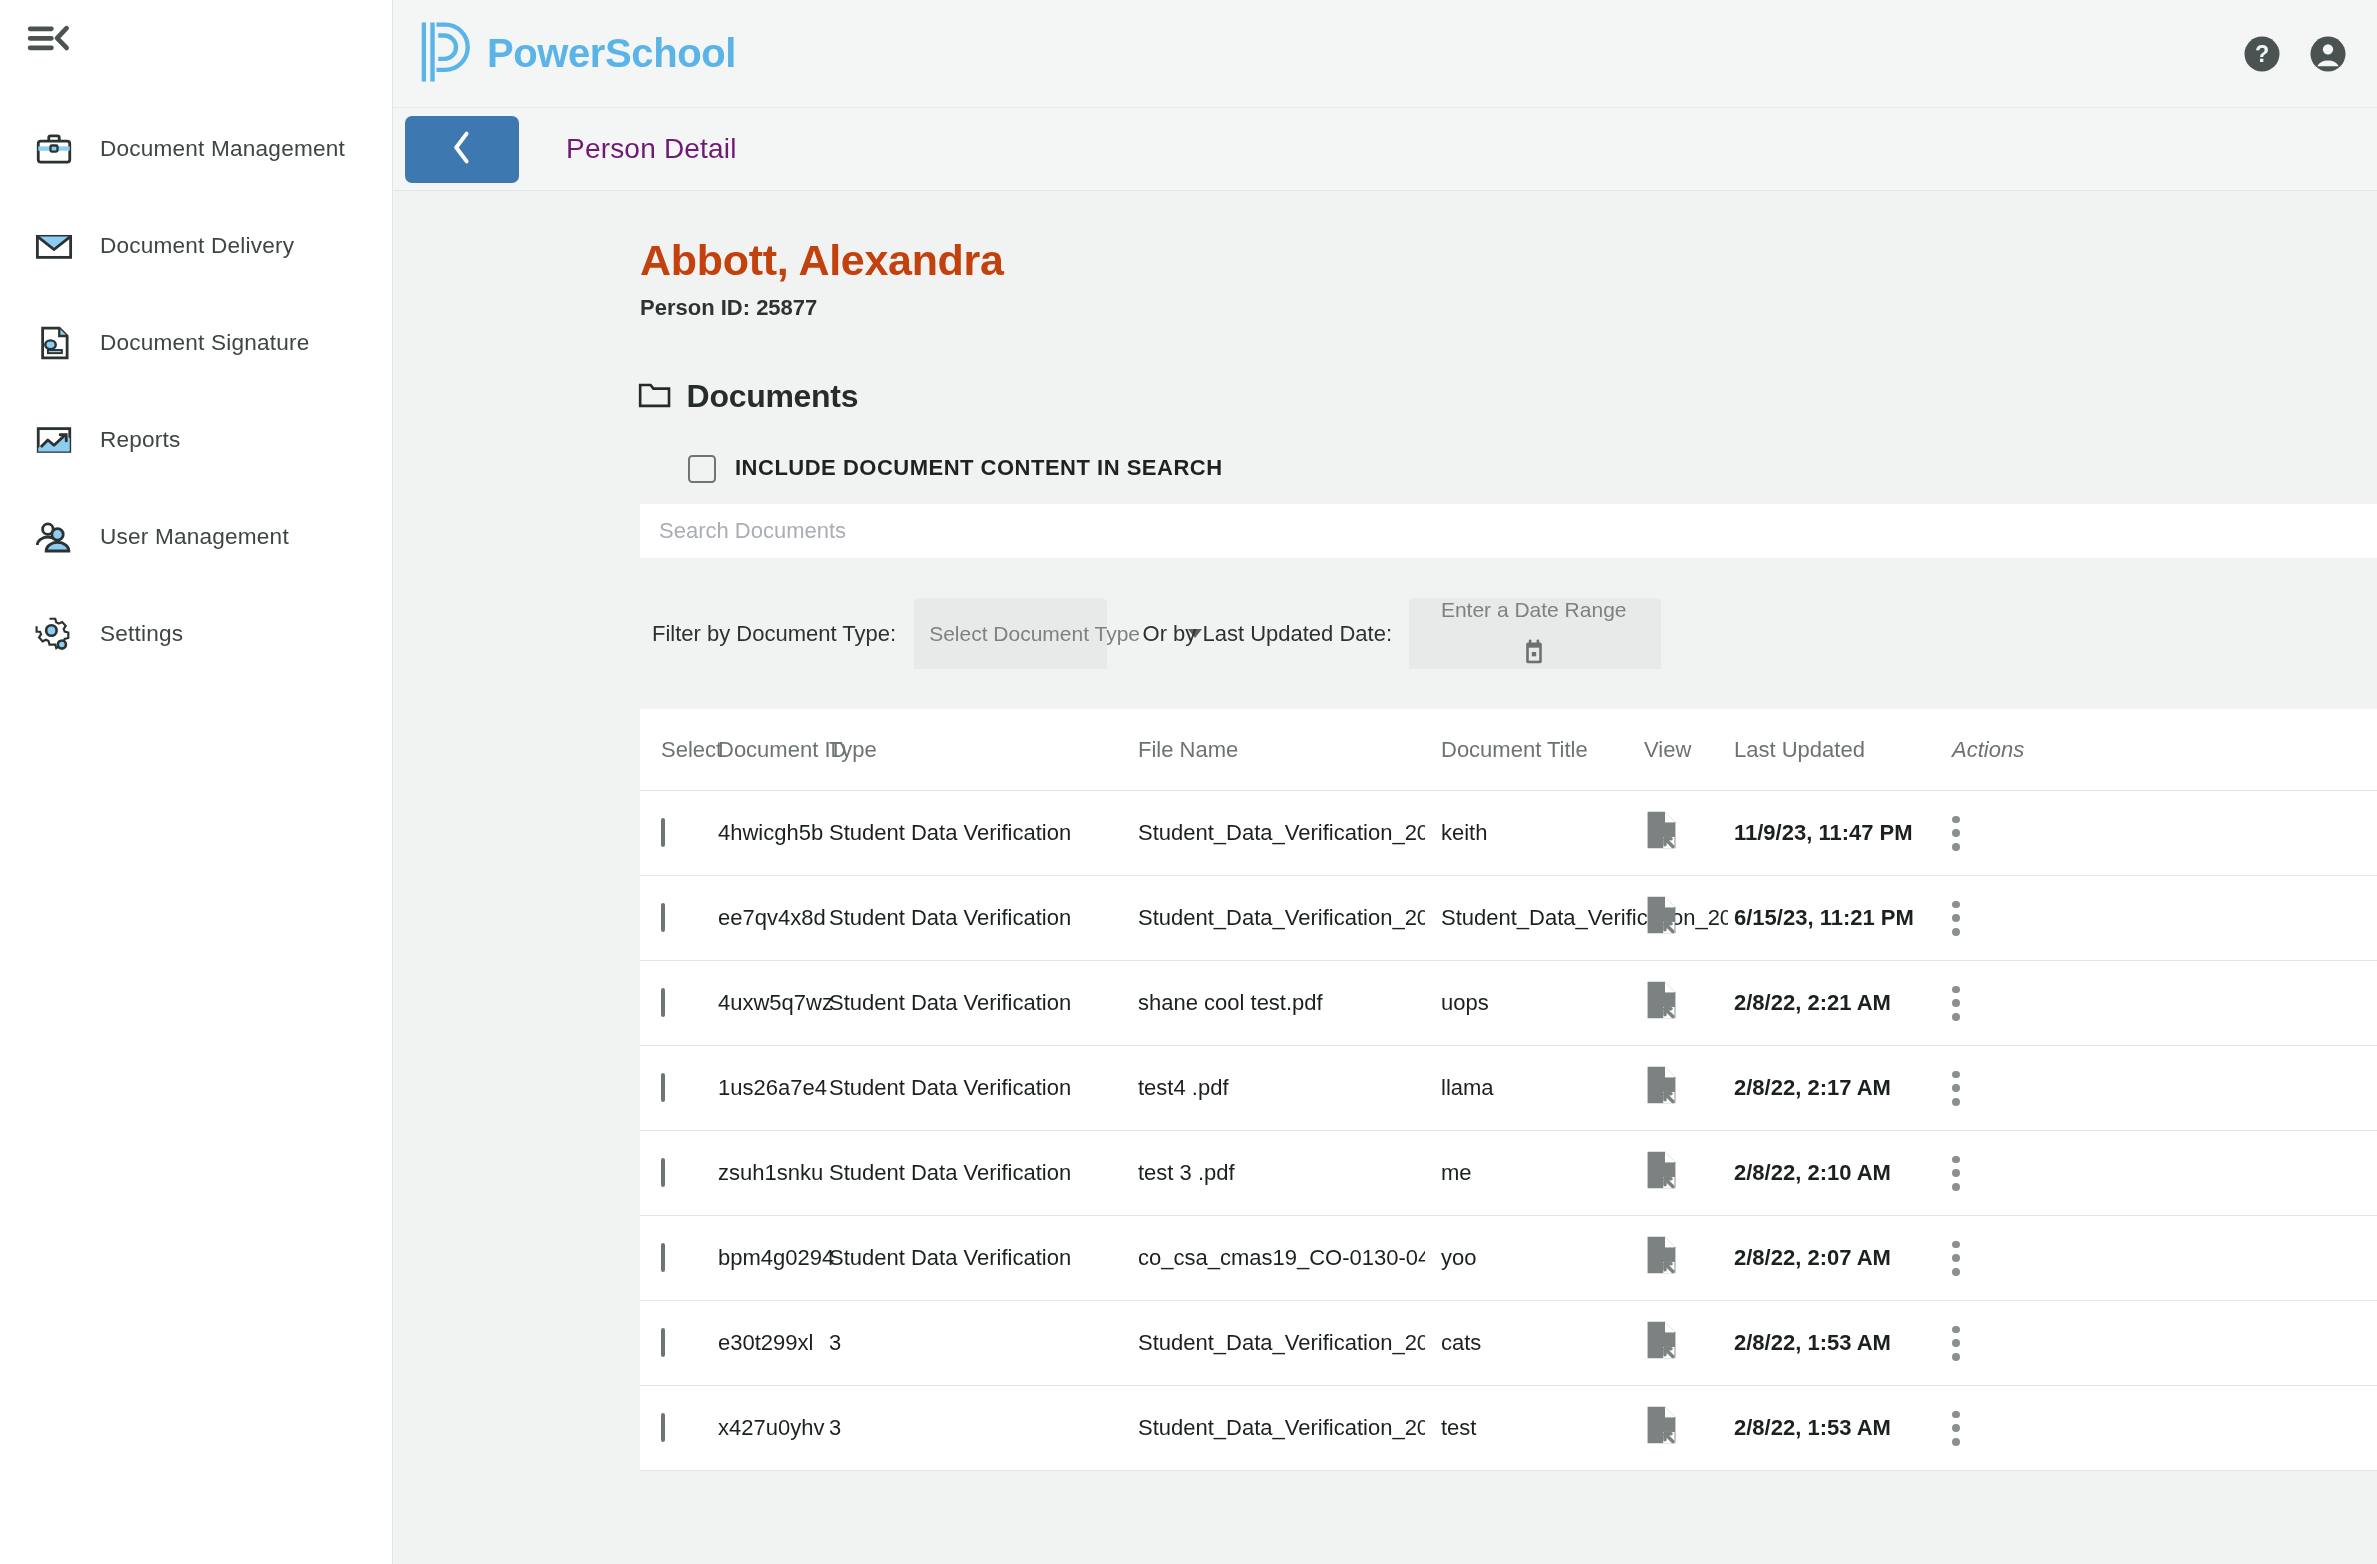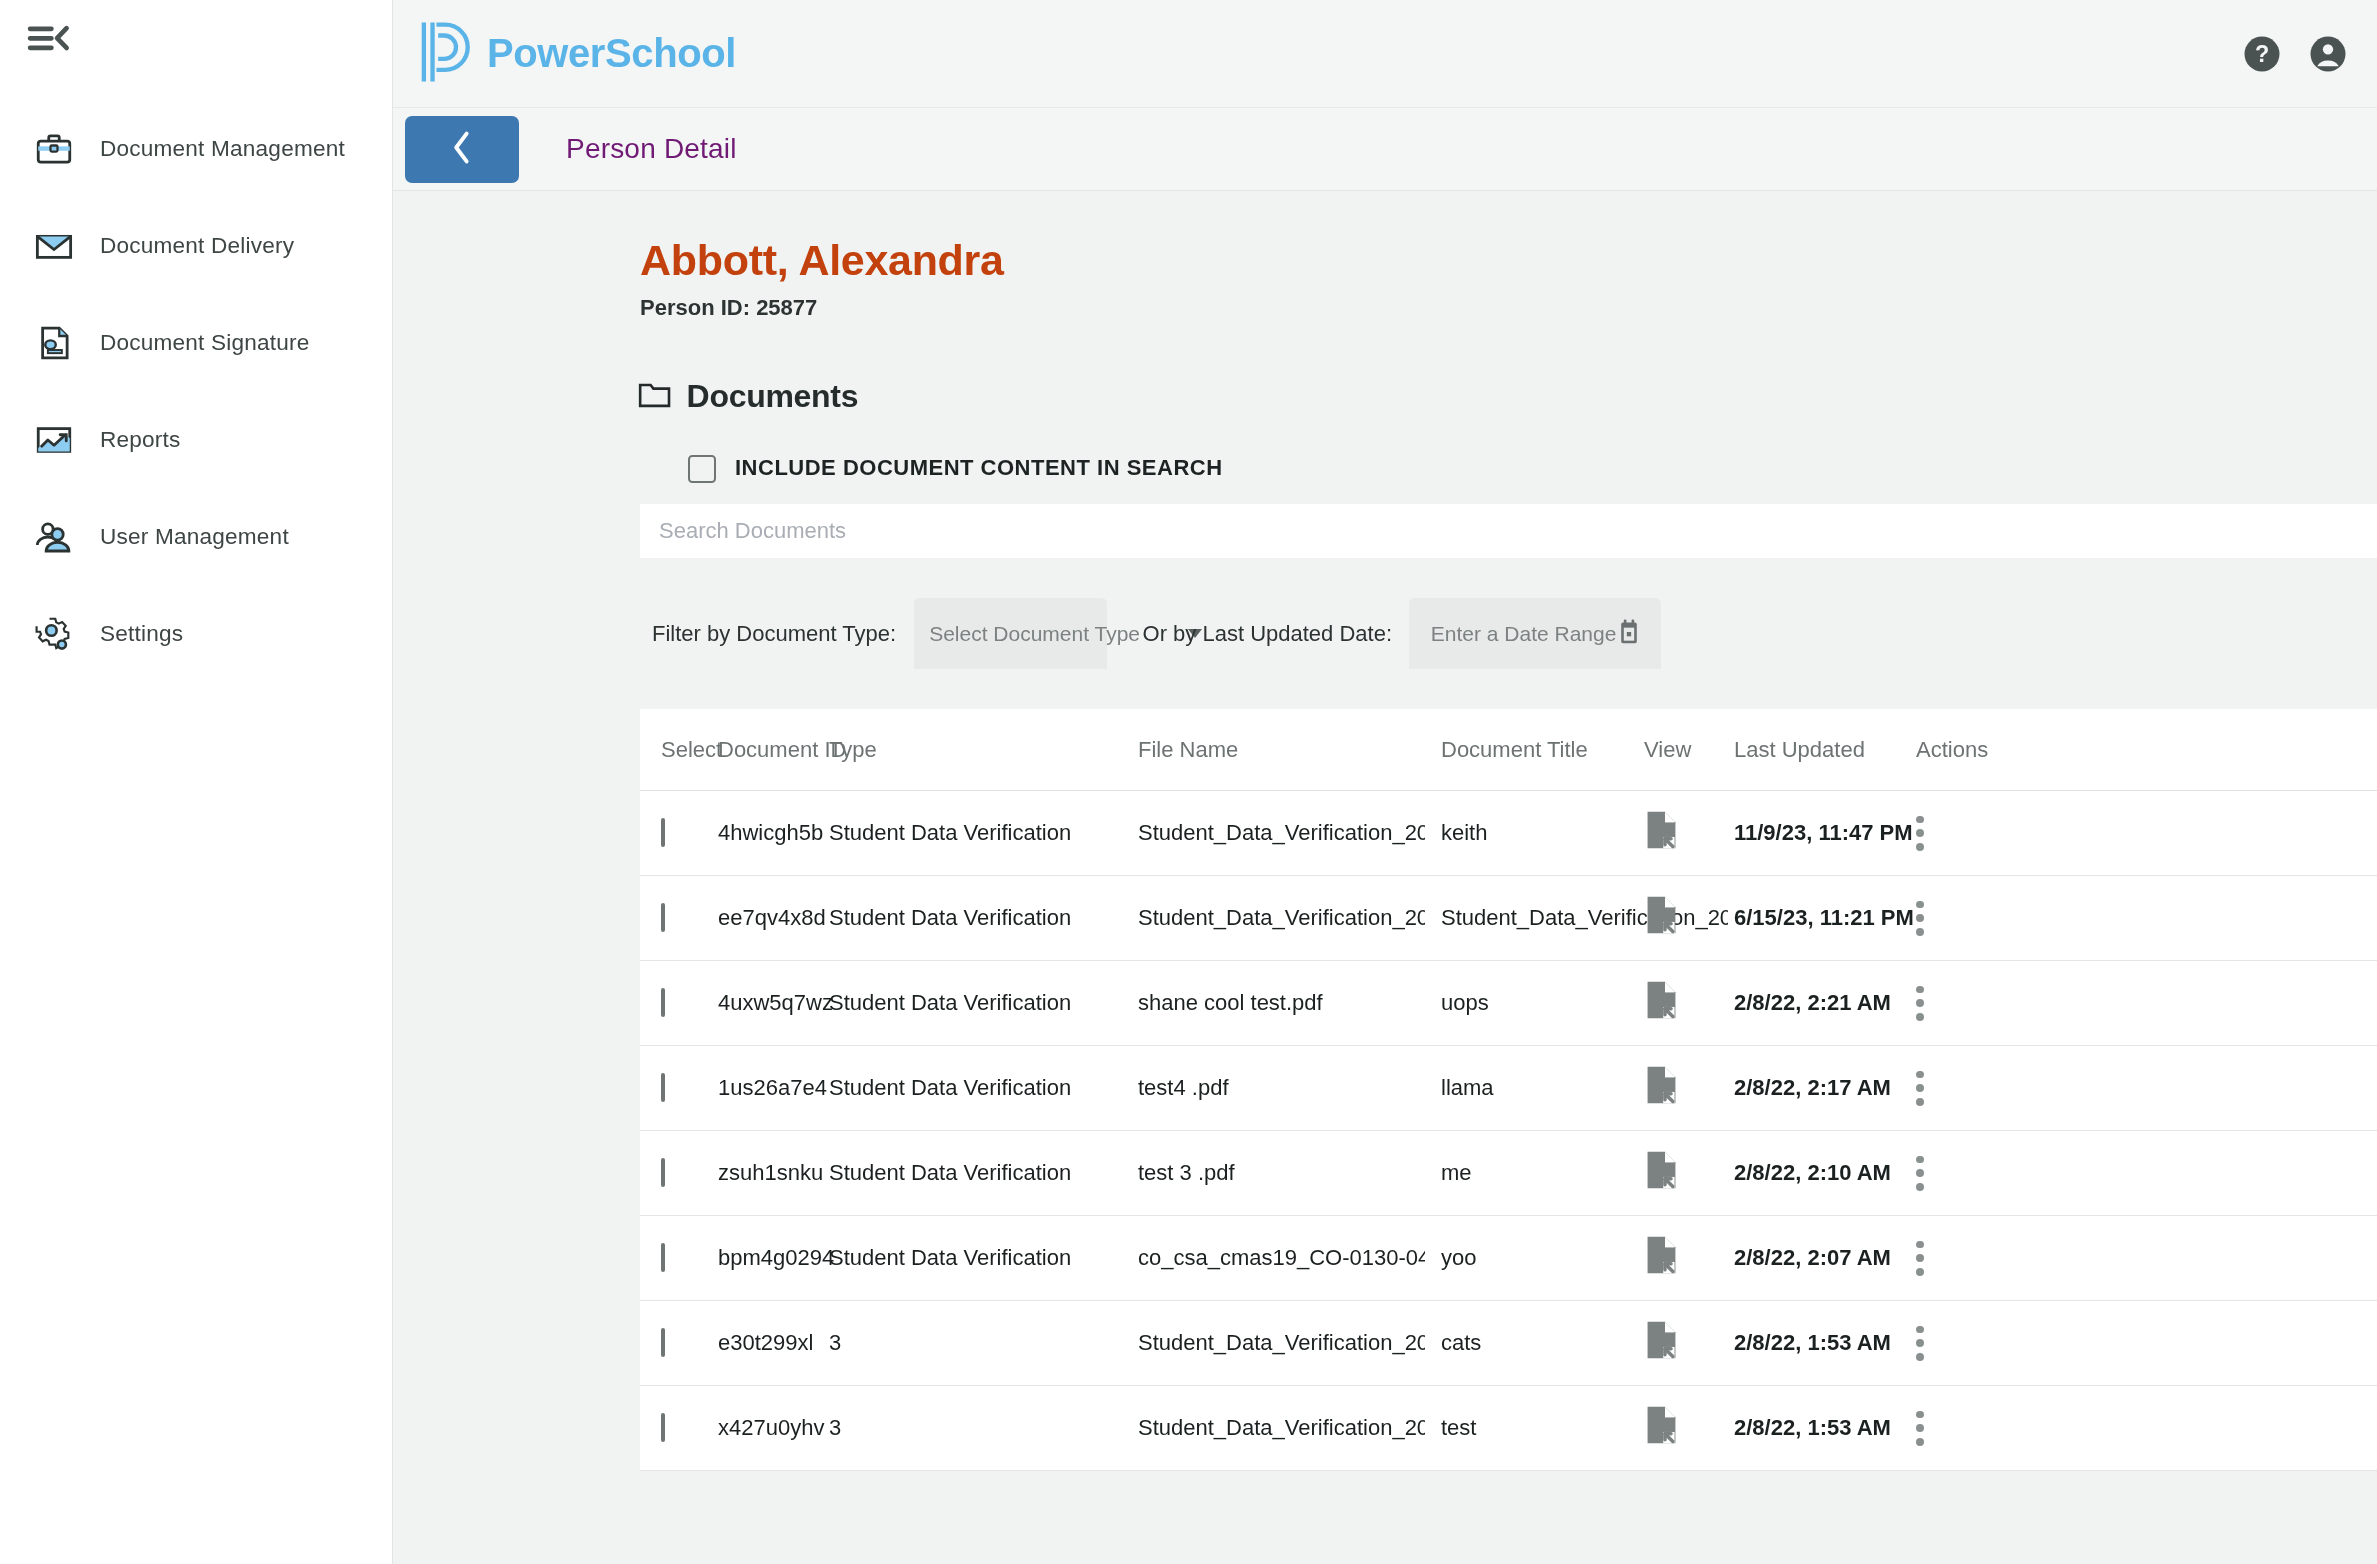--- a/index.html
+++ b/index.html
@@ -151,23 +151,24 @@
     border-left: 7.8px solid transparent; border-right: 7.8px solid transparent;
     border-top: 9.6px solid #5a6060;
     margin-left: 10.4px;
   }
   .filter-label-2 { font-size: 22px; color: #2c3232; margin-left: 36px; white-space: nowrap; }
   .date-box {
     margin-left: 17.4px;
     width: 252px; height: 71px;
     background: #e8eaea;
     border-radius: 5.2px 5.2px 0 0;
-    display: flex; align-items: center; justify-content: flex-end;
+    display: flex; align-items: center; justify-content: space-between;
     padding: 0 19px 0 15.6px;
     cursor: pointer;
+    flex-direction: column;
   }
   .date-value { font-size: 21px; color: #7c8282; white-space: nowrap; }
 
   
   .table-card {
     margin: 40px 0 0 247px;
     width: 2059px;
     background: #ffffff;
     overflow: hidden;
   }
@@ -178,21 +179,21 @@
   .tbody-row .cell { font-size: 22px; color: #1b2020; }
 
   .cell { position: absolute; white-space: nowrap; overflow: visible; }
   .c-select   { left: 21px; }
   .c-id       { left: 78px; }
   .c-type     { left: 189px; }
   .c-file     { left: 498px; }
   .c-title    { left: 801px; }
   .c-view     { left: 1004px; }
   .c-updated  { left: 1094px; }
-  .c-actions  { left: 1276px; }
+  .c-actions  { left: 1312px; font-style: italic; }
 
   .cell-clip { overflow: hidden; }
   .file-clip { width: 287px; overflow: hidden; text-overflow: clip; }
   .updated-wrap { width: 165px; white-space: normal; line-height: 1.22; font-weight: bold; }
 
   .row-check {
     width: 26px; height: 26px;
     border: 2.6px solid #6f7575;
     border-radius: 4.3px; background: transparent;
     cursor: pointer;

